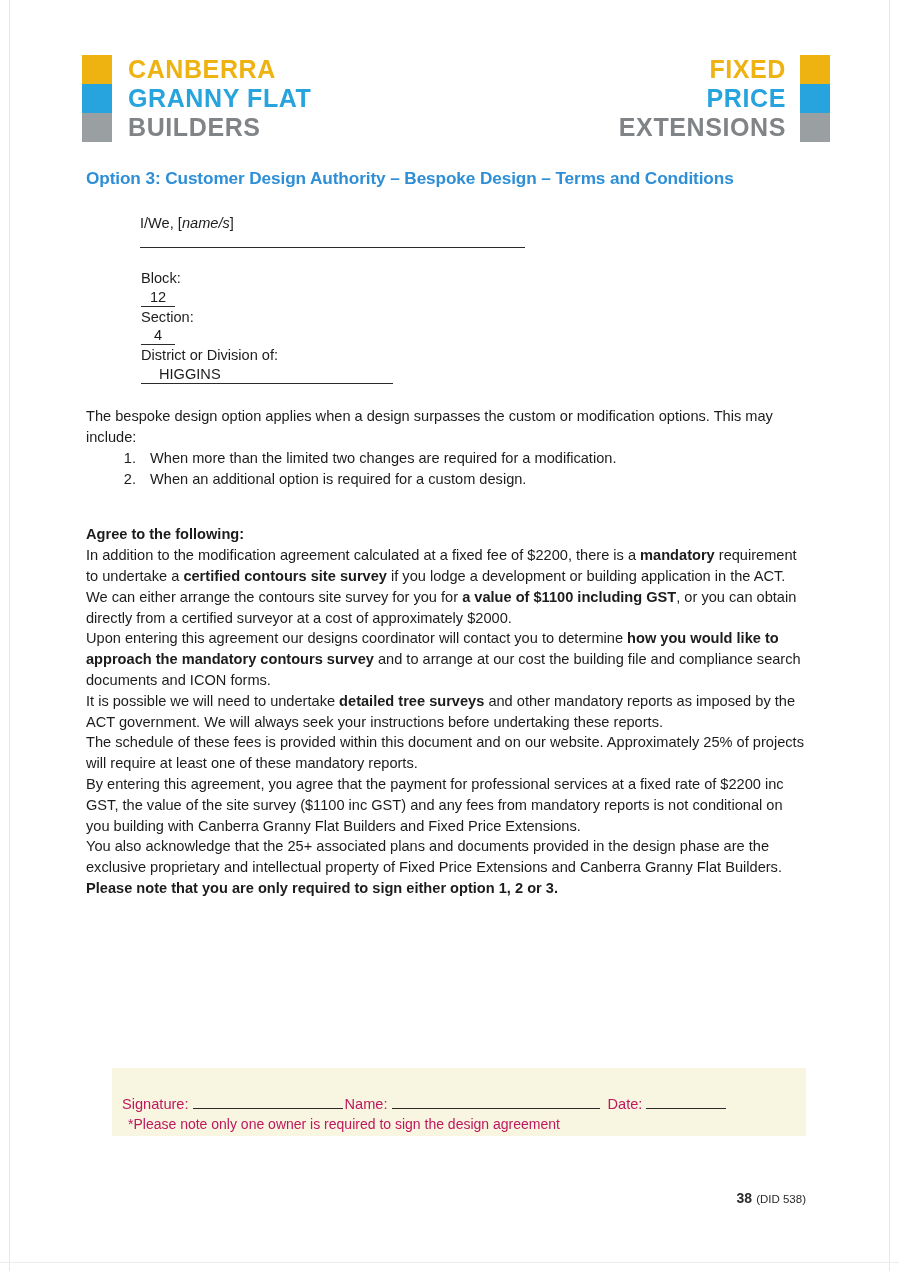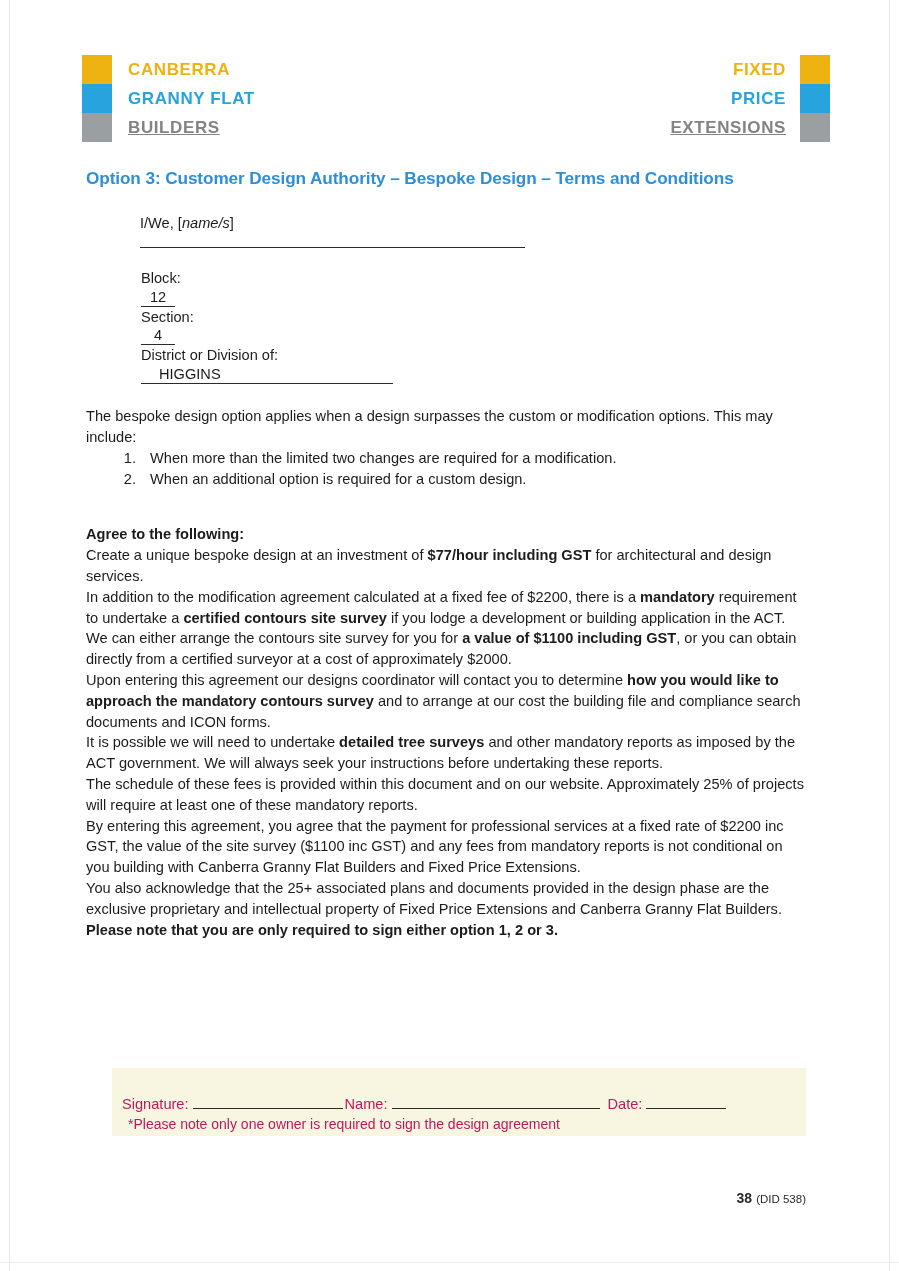--- a/index.html
+++ b/index.html
@@ -67,31 +67,31 @@
   }
   .logo-words {
     display: flex;
     flex-direction: column;
     line-height: 1;
   }
   .logo-left .logo-words { margin-left: 16px; }
   .logo-right .logo-words { margin-right: 14px; text-align: right; align-items: flex-end; }
   .logo-line {
     font-family: "Liberation Sans", sans-serif;
-    font-size: 17px;
+    font-size: 25px;
     font-weight: 600;
     letter-spacing: 0.6px;
     height: 29px;
     display: flex;
     align-items: center;
     white-space: nowrap;
   }
   .logo-line.lw-gold  { color: #eeb211; }
   .logo-line.lw-blue  { color: #27a3dd; }
-  .logo-line.lw-gray  { color: #808487; text-decoration: underline; }
+  .logo-line.lw-gray  { color: #808487; }
   .logo-right .logo-line { justify-content: flex-end; }
 
   
   .content {
     position: absolute;
     left: 86px;
     top: 166px;
     width: 722px;
     color: #1c1c1c;
     font-size: 14.6px;
@@ -275,21 +275,20 @@
 
     <p class="body-para" style="margin-top:22px">The bespoke design option applies when a design surpasses the custom or modification options. This may include:</p>
 
     <ol class="num-list">
       <li>When more than the limited two changes are required for a modification.</li>
       <li>When an additional option is required for a custom design.</li>
     </ol>
 
     <p class="body-para" style="margin-top:35px;font-weight:bold">Agree to the following:</p>
 
-    <p class="body-para tight-para"><span>Create a unique bespoke design at an investment of </span><b>$77/hour including GST</b><span> for architectural and design services.</span></p>
 
     <p class="body-para gap-para"><span>In addition to the modification agreement calculated at a fixed fee of $2200, there is a </span><b>mandatory</b><span> requirement to undertake a </span><b>certified contours site survey</b><span> if you lodge a development or building application in the ACT.</span></p>
 
     <p class="body-para gap-para"><span>We can either arrange the contours site survey for you for </span><b>a value of $1100 including GST</b><span>, or you can obtain directly from a certified surveyor at a cost of approximately $2000.</span></p>
 
     <p class="body-para gap-para"><span>Upon entering this agreement our designs coordinator will contact you to determine </span><b>how you would like to approach the mandatory contours survey</b><span> and to arrange at our cost the building file and compliance search documents and ICON forms.</span></p>
 
     <p class="body-para gap-para"><span>It is possible we will need to undertake </span><b>detailed tree surveys</b><span> and other mandatory reports as imposed by the ACT government. We will always seek your instructions before undertaking these reports.</span></p>
 
     <p class="body-para gap-para">The schedule of these fees is provided within this document and on our website. Approximately 25% of projects will require at least one of these mandatory reports.</p>

